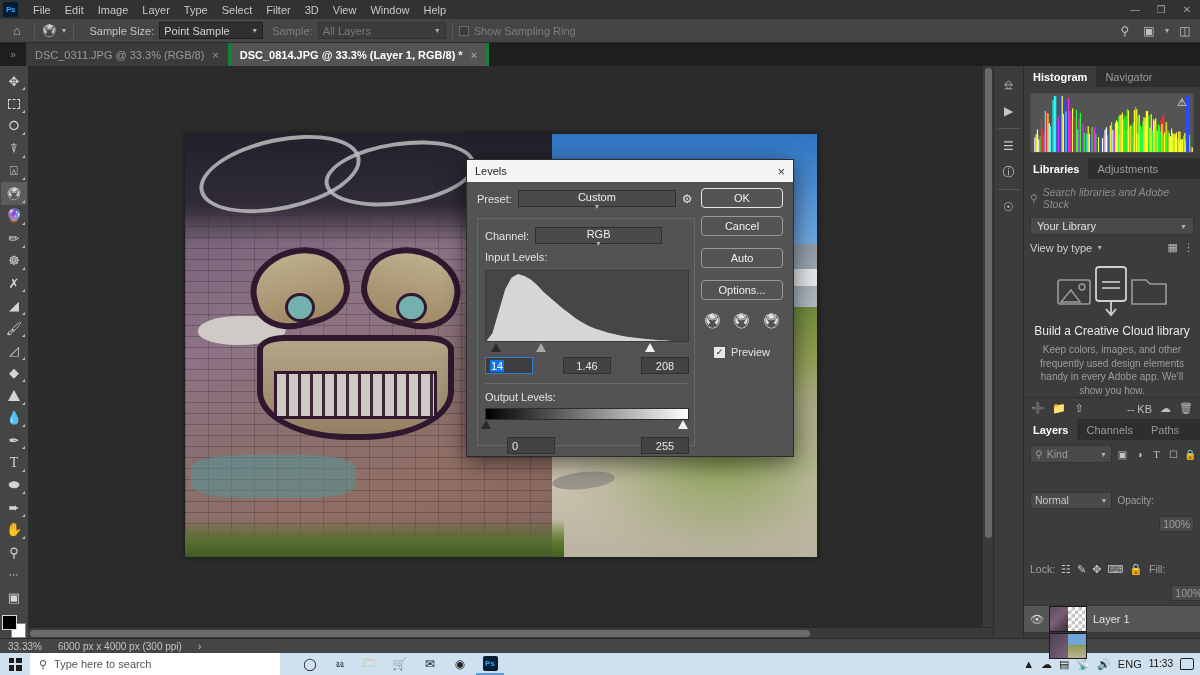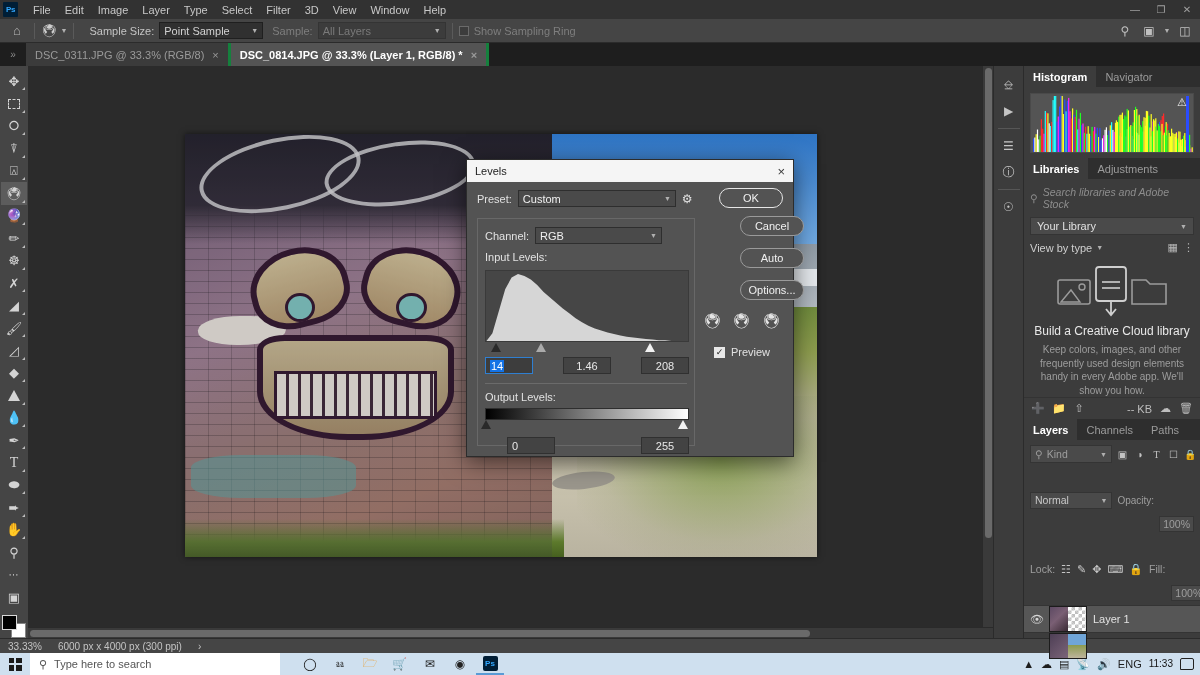--- a/index.html
+++ b/index.html
@@ -142,21 +142,21 @@
             background:#535353; border:1px solid #2c2c2c;
             box-shadow:0 5px 22px rgba(0,0,0,.55); z-index:30; }
   .lv-title { height:22px; background:#f5f5f5; color:#1c1c1c; font-size:11px;
               display:flex; align-items:center; padding:0 8px; }
   .lv-title .x { margin-left:auto; font-size:13px; color:#3a3a3a; }
   .lv-body { padding:8px 10px 0 10px; position:relative; height:276px; }
   .lv-row { display:flex; align-items:center; gap:6px; }
   .lv-lbl { color:#e2e2e2; font-size:11px; }
   .lv-sel { background:#4a4a4a; border:1px solid #2e2e2e; height:17px; display:flex;
             align-items:center; padding:0 4px; color:#f0f0f0; font-size:11px;
-            justify-content:space-between; }
+            justify-content:space-between;flex-direction:column; }
   .gear { color:#e0e0e0; font-size:12px; }
   .lv-panel { position:absolute; left:10px; top:36px; width:218px; height:228px;
               border:1px solid #686868; }
   .lv-inner { padding:8px 7px; }
   .hist-box { margin-top:7px; width:204px; height:72px; background:#464646;
               border:1px solid #3a3a3a; position:relative; overflow:hidden; }
   .hist-box svg { position:absolute; left:0; top:0; }
   .sliders { position:relative; width:204px; height:13px; }
   .tri { position:absolute; top:1px; width:0; height:0;
          border-left:5px solid transparent; border-right:5px solid transparent; }
@@ -169,23 +169,23 @@
             padding:0 4px; }
   .numbox.focus { border:1px solid #2f7fd1; background:#3d3d3d; }
   .numbox.focus span { background:#1473e6; color:#fff; padding:0 1px; }
   .out-grad { width:204px; height:12px; margin-top:5px;
               background:linear-gradient(90deg,#000,#fff); border:1px solid #2e2e2e; }
   .out-sliders { position:relative; width:204px; height:12px; }
   .out-tri { position:absolute; top:0; width:0;height:0;
              border-left:5px solid transparent; border-right:5px solid transparent; }
   .hr-lite { width:202px; height:1px; background:#6b6b6b; margin:9px 0 7px 0; }
   .lv-btns { position:absolute; right:10px; top:34px; width:82px; }
-  .lvbtn { width:64px; height:20px; border:1px solid #9a9a9a; border-radius:10px;
+  .lvbtn { width:82px; height:20px; border:1px solid #9a9a9a; border-radius:4px;
            background:#535353; color:#f0f0f0; font-size:11px; display:flex;
-           align-items:center; justify-content:center; margin-bottom:12px;margin-left:39px; }
+           align-items:center; justify-content:center; margin-bottom:12px; }
   .lvbtn.ok { border-color:#e6e6e6; }
   .eyedrops { display:flex; gap:10px; justify-content:center; margin-top:4px; }
   .eyedrops span { font-size:15px; color:#e4e4e4; transform:scaleX(-1); }
   .prevrow { display:flex; align-items:center; gap:6px; margin-top:16px;
              justify-content:center; }
   .cbx { width:11px; height:11px; background:#e8e8e8; color:#1a1a1a; font-size:9px;
          display:flex; align-items:center; justify-content:center; }
   .ok-top { position:absolute; right:10px; top:6px; }
 
   

